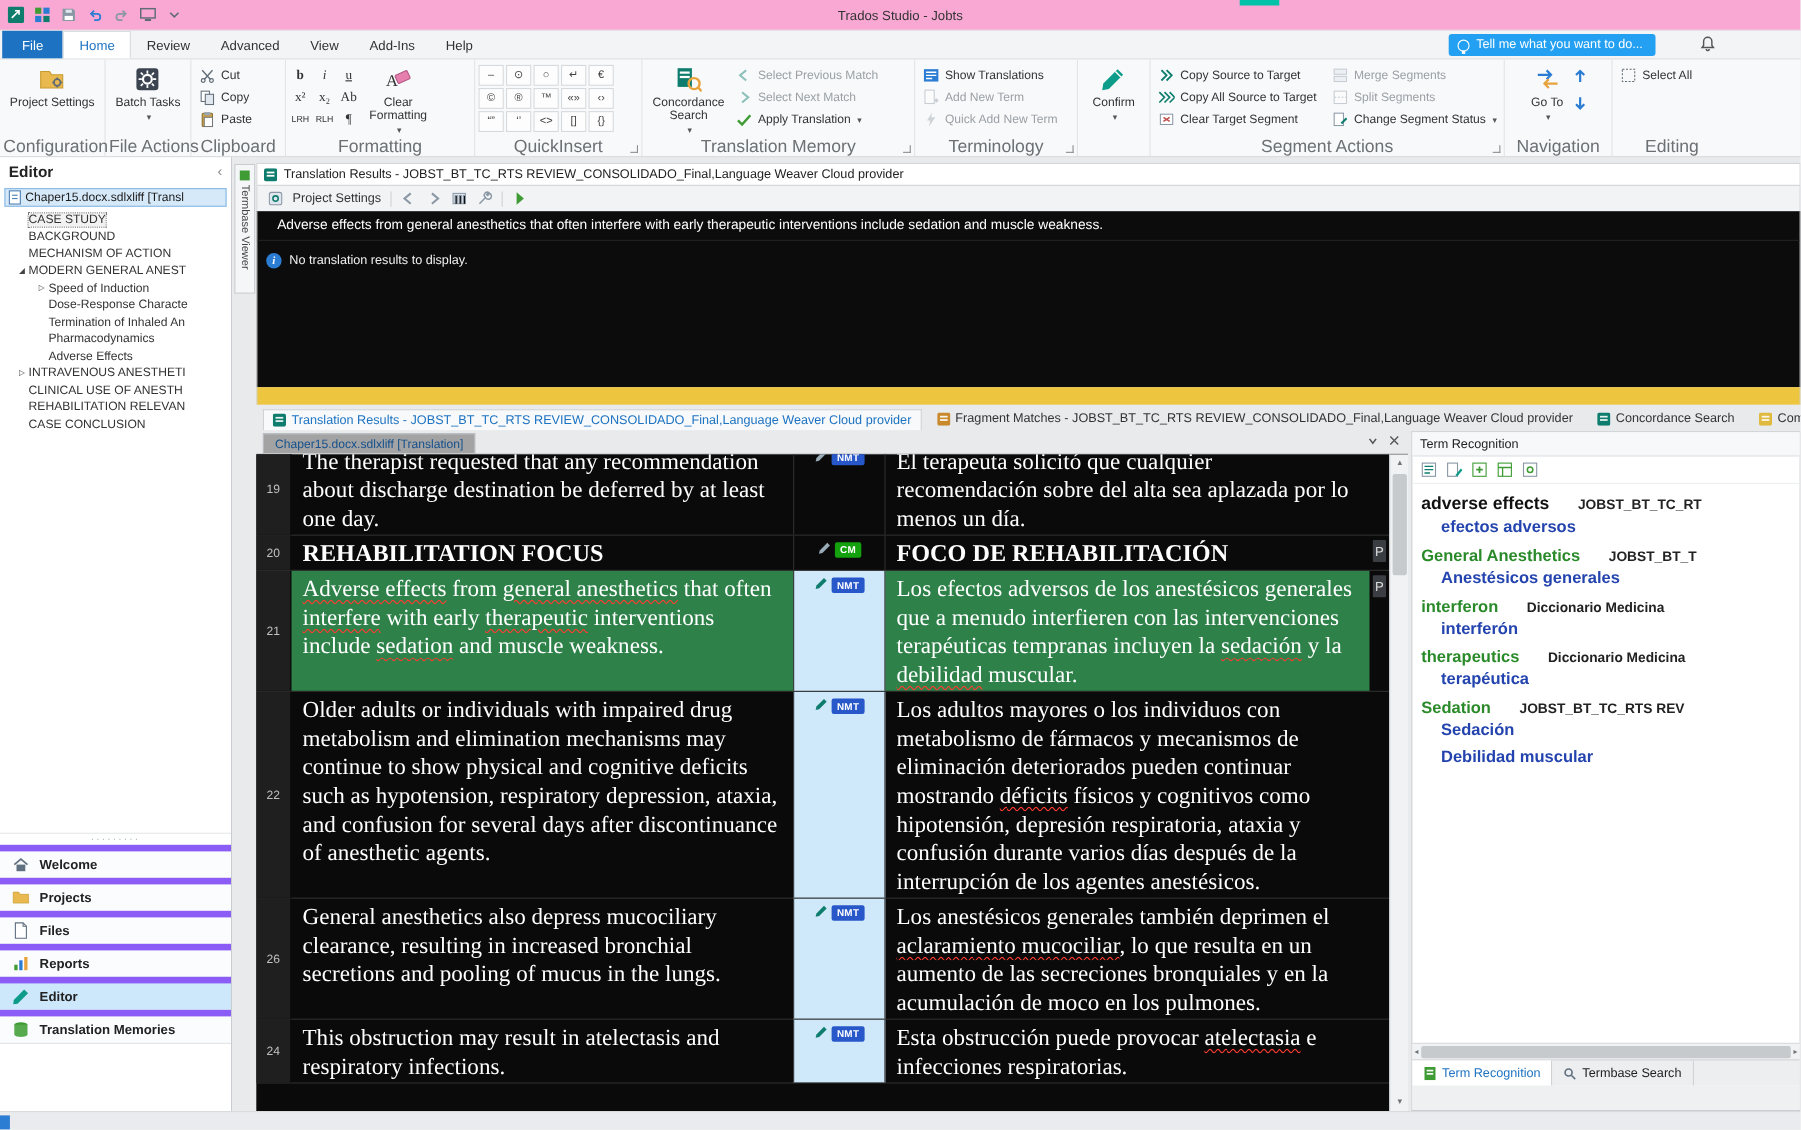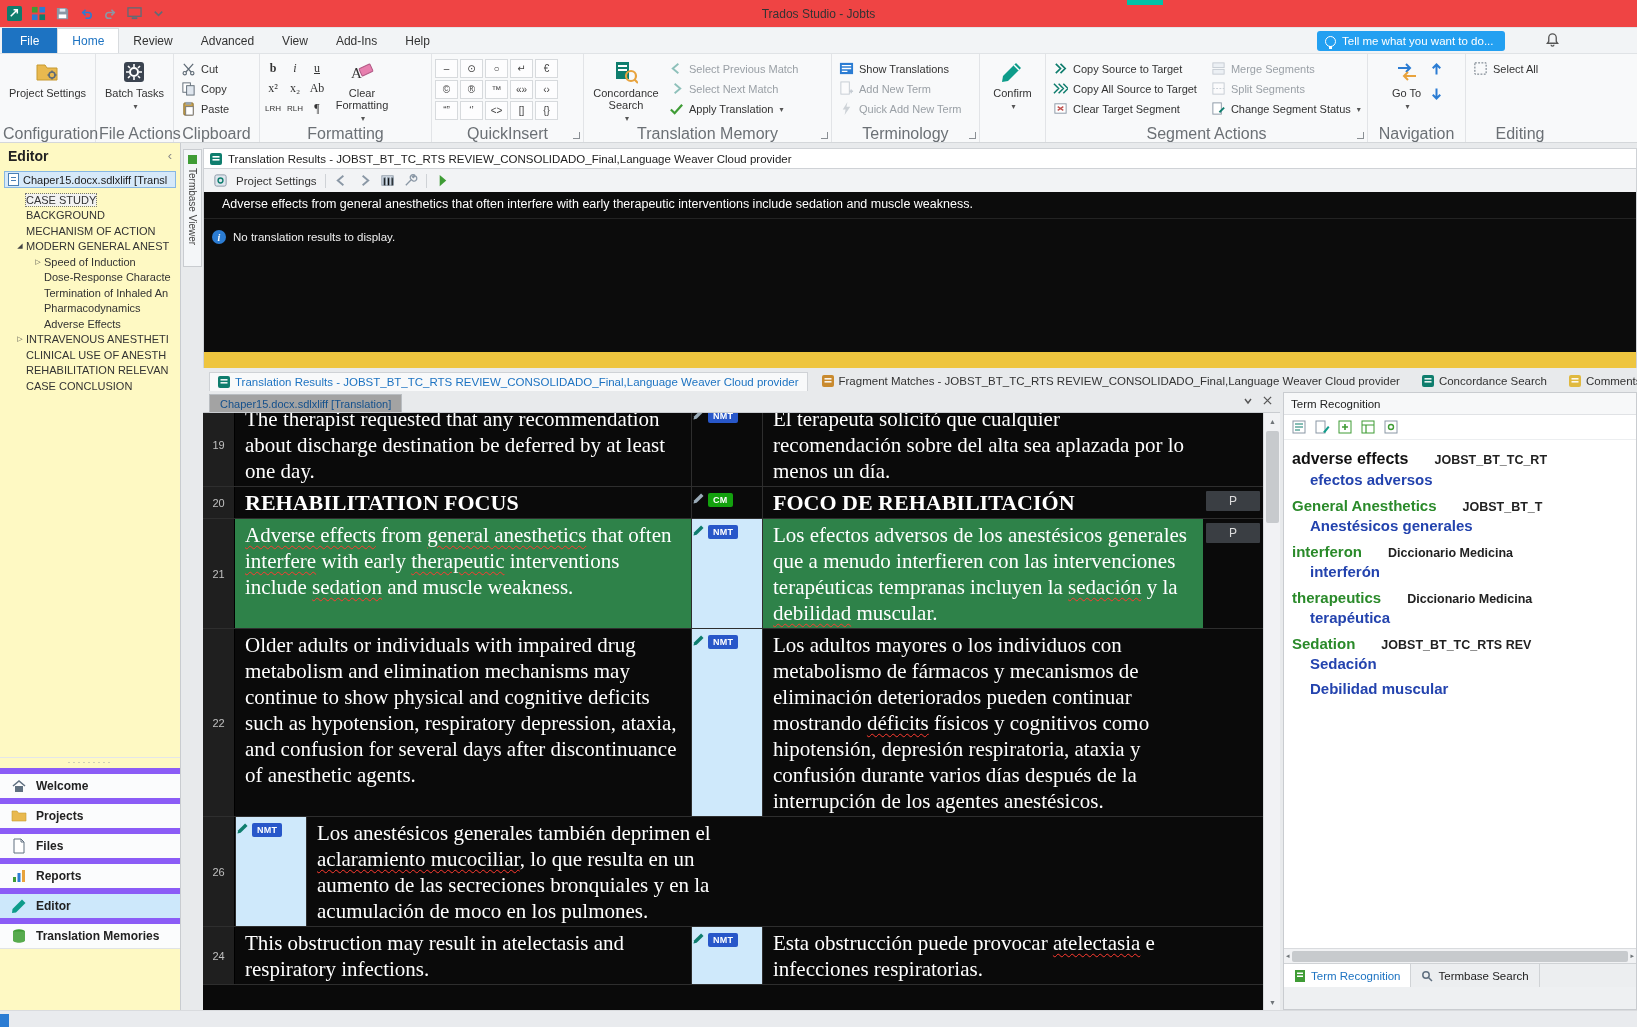--- a/index.html
+++ b/index.html
@@ -1,21 +1,21 @@
 <!DOCTYPE html>
 <html><head>
 <meta charset="utf-8">
 <style>
   *{box-sizing:border-box;margin:0;padding:0;}
   html,body{width:1637px;height:1027px;overflow:hidden;}
   body{font-family:"Liberation Sans","DejaVu Sans",sans-serif;}
   #app{position:relative;width:1637px;height:1027px;background:#e8eaec;color:#222;overflow:hidden;}
 
   
-  .titlebar{height:28px;background:#ef4444;display:flex;align-items:center;padding:0 6px;position:relative;border-bottom:1px solid #e3e5e8;}
+  .titlebar{height:28px;background:#f9a8d4;display:flex;align-items:center;padding:0 6px;position:relative;border-bottom:1px solid #e3e5e8;}
   .qat{display:flex;align-items:center;gap:7px;z-index:2;}
   .ticon{width:17px;height:17px;display:inline-flex;align-items:center;justify-content:center;}
   .ticon svg{width:15px;height:15px;}
   .win-title{position:absolute;left:0;right:0;text-align:center;font-size:12px;color:#333;}
   .teal-marker{position:absolute;top:0;right:474px;width:36px;height:5px;background:#00c2a8;}
 
   
   .menubar{height:26px;background:#f2f4f6;display:flex;align-items:stretch;padding-left:2px;position:relative;border-bottom:1px solid #e0e3e6;}
   #ribbonTabs{display:flex;}
   .rtab{padding:0 14px;font-size:12px;display:flex;align-items:center;color:#333;}
@@ -47,21 +47,21 @@
   .fmt-btn{min-width:20px;height:18px;border:1px solid transparent;font-size:12px;display:flex;align-items:center;justify-content:center;color:#333;font-family:"Liberation Serif",serif;}
   .fmt-btn.tiny{font-size:8px;font-family:"Liberation Sans",sans-serif;}
   .fmt-btn.bold{font-weight:bold;}
   .fmt-btn.ital{font-style:italic;}
   .fmt-btn.und{text-decoration:underline;}
   .qi-row{display:flex;gap:2px;margin:1px 0;}
   .qi-btn{min-width:23px;height:19px;border:1px solid #d7dadd;background:#fdfdfe;font-size:10px;display:flex;align-items:center;justify-content:center;color:#444;}
 
   
   .main{display:flex;height:867px;}
-  .sidebar{width:181px;background:#fef9c3;border-right:1px solid #c9ccd0;display:flex;flex-direction:column;}
+  .sidebar{width:211px;background:#ffffff;border-right:1px solid #c9ccd0;display:flex;flex-direction:column;}
   .sb-head{height:25px;display:flex;align-items:center;justify-content:space-between;padding:0 8px;font-size:14px;font-weight:bold;color:#222;}
   .sb-chev{color:#888;font-size:13px;font-weight:normal;}
   .filenode{margin:3px 4px 2px;background:#d6e9f9;border:1px solid #86b7e4;display:flex;align-items:flex-end;gap:4px;padding:1px 3px;font-size:11px;white-space:nowrap;overflow:hidden;color:#1a1a1a;}
   .fdoc{width:11px;height:13px;background:#fff;border:1px solid #4a7fb5;flex:none;position:relative;}
   .fdoc::after{content:"";position:absolute;left:2px;top:3px;right:2px;height:1px;background:#4a7fb5;box-shadow:0 3px 0 #4a7fb5;}
   #treeList{flex:1;overflow:hidden;padding:2px 0 0 4px;font-size:11px;color:#333;}
   .titem{display:flex;align-items:center;height:15.5px;white-space:nowrap;overflow:hidden;}
   .titem .exp{width:12px;font-size:7px;color:#444;text-align:center;flex:none;}
   .titem.lvl1{padding-left:10px;}
   .titem.lvl2{padding-left:28px;}
@@ -108,21 +108,21 @@
   .grid{flex:1;position:relative;background:#0a0a0a;overflow:hidden;}
   #segRows{margin-right:17px;}
   .seg{display:flex;border-bottom:1px solid #2e2e2e;}
   .seg:first-child{margin-top:-10px;}
   .c-num{width:32px;flex:none;background:#1f1f1f;color:#c0c0c0;font-size:11px;display:flex;align-items:center;justify-content:center;border-right:1px solid #000;}
   .c-src{width:456px;flex:none;}
   .c-tgt{width:440px;flex:none;}
   .c-src,.c-tgt{font-family:"Liberation Serif","DejaVu Serif",serif;font-size:21px;line-height:26px;color:#fff;padding:3px 10px 2px;}
   .c-src.b,.c-tgt.b{font-weight:bold;font-size:22px;}
   .seg.sel .c-src,.seg.sel .c-tgt{background:#2e8249;}
-  .c-status{width:72px;flex:none;display:flex;align-items:flex-start;gap:3px;padding-top:5px;border-left:1px solid #2e2e2e;border-right:1px solid #2e2e2e;}
+  .c-status{width:84px;flex:none;display:flex;align-items:flex-start;justify-content:center;gap:3px;padding-top:5px;border-left:1px solid #2e2e2e;border-right:1px solid #2e2e2e;}
   .c-status.light{background:#cfe9fb;}
   .c-status .pen{width:13px;height:13px;color:#0e7d6d;display:inline-flex;}
   .c-status .pen svg{width:13px;height:13px;}
   .c-status.dark .pen{color:#9aabb8;}
   .badge{font-size:9px;font-weight:bold;color:#fff;padding:2px 5px;border-radius:2px;letter-spacing:.3px;margin-top:1px;}
   .badge.nmt{background:#2857c9;}
   .badge.cm{background:#13a10e;}
   .c-ds{flex:1;padding:4px 3px;}
   .dsbox{display:block;background:#3a3e43;color:#dcdcdc;text-align:center;font-size:12px;padding:3px 0;border-radius:1px;}
   .sq{text-decoration:underline;text-decoration-style:wavy;text-decoration-color:#ff3b30;text-decoration-thickness:1px;text-underline-offset:3px;}
@@ -863,20 +863,21 @@
                         <path d="M9.8 1.6l2.6 2.6L5 11.6l-3.4.8.8-3.4z" fill="currentColor"></path>
                       </svg>
                     </span>
                     <span class="badge nmt">NMT</span>
                   </div>
                   <div class="c-tgt">Los adultos mayores o los individuos con metabolismo de fármacos y mecanismos de eliminación deteriorados pueden continuar mostrando <span class="sq">déficits</span> físicos y cognitivos como hipotensión, depresión respiratoria, ataxia y confusión durante varios días después de la interrupción de los agentes anestésicos.</div>
                   <div class="c-ds"></div>
                 </div>
                 <div class="seg">
                   <div class="c-num">26</div>
+                  <div class="c-src">General anesthetics also depress mucociliary clearance, resulting in increased bronchial secretions and pooling of mucus in the lungs.</div>
                   <div class="c-status light">
                     <span class="pen">
                       <svg viewBox="0 0 14 14">
                         <path d="M9.8 1.6l2.6 2.6L5 11.6l-3.4.8.8-3.4z" fill="currentColor"></path>
                       </svg>
                     </span>
                     <span class="badge nmt">NMT</span>
                   </div>
                   <div class="c-tgt">Los anestésicos generales también deprimen el <span class="sq">aclaramiento mucociliar</span>, lo que resulta en un aumento de las secreciones bronquiales y en la acumulación de moco en los pulmones.</div>
                   <div class="c-ds"></div>

